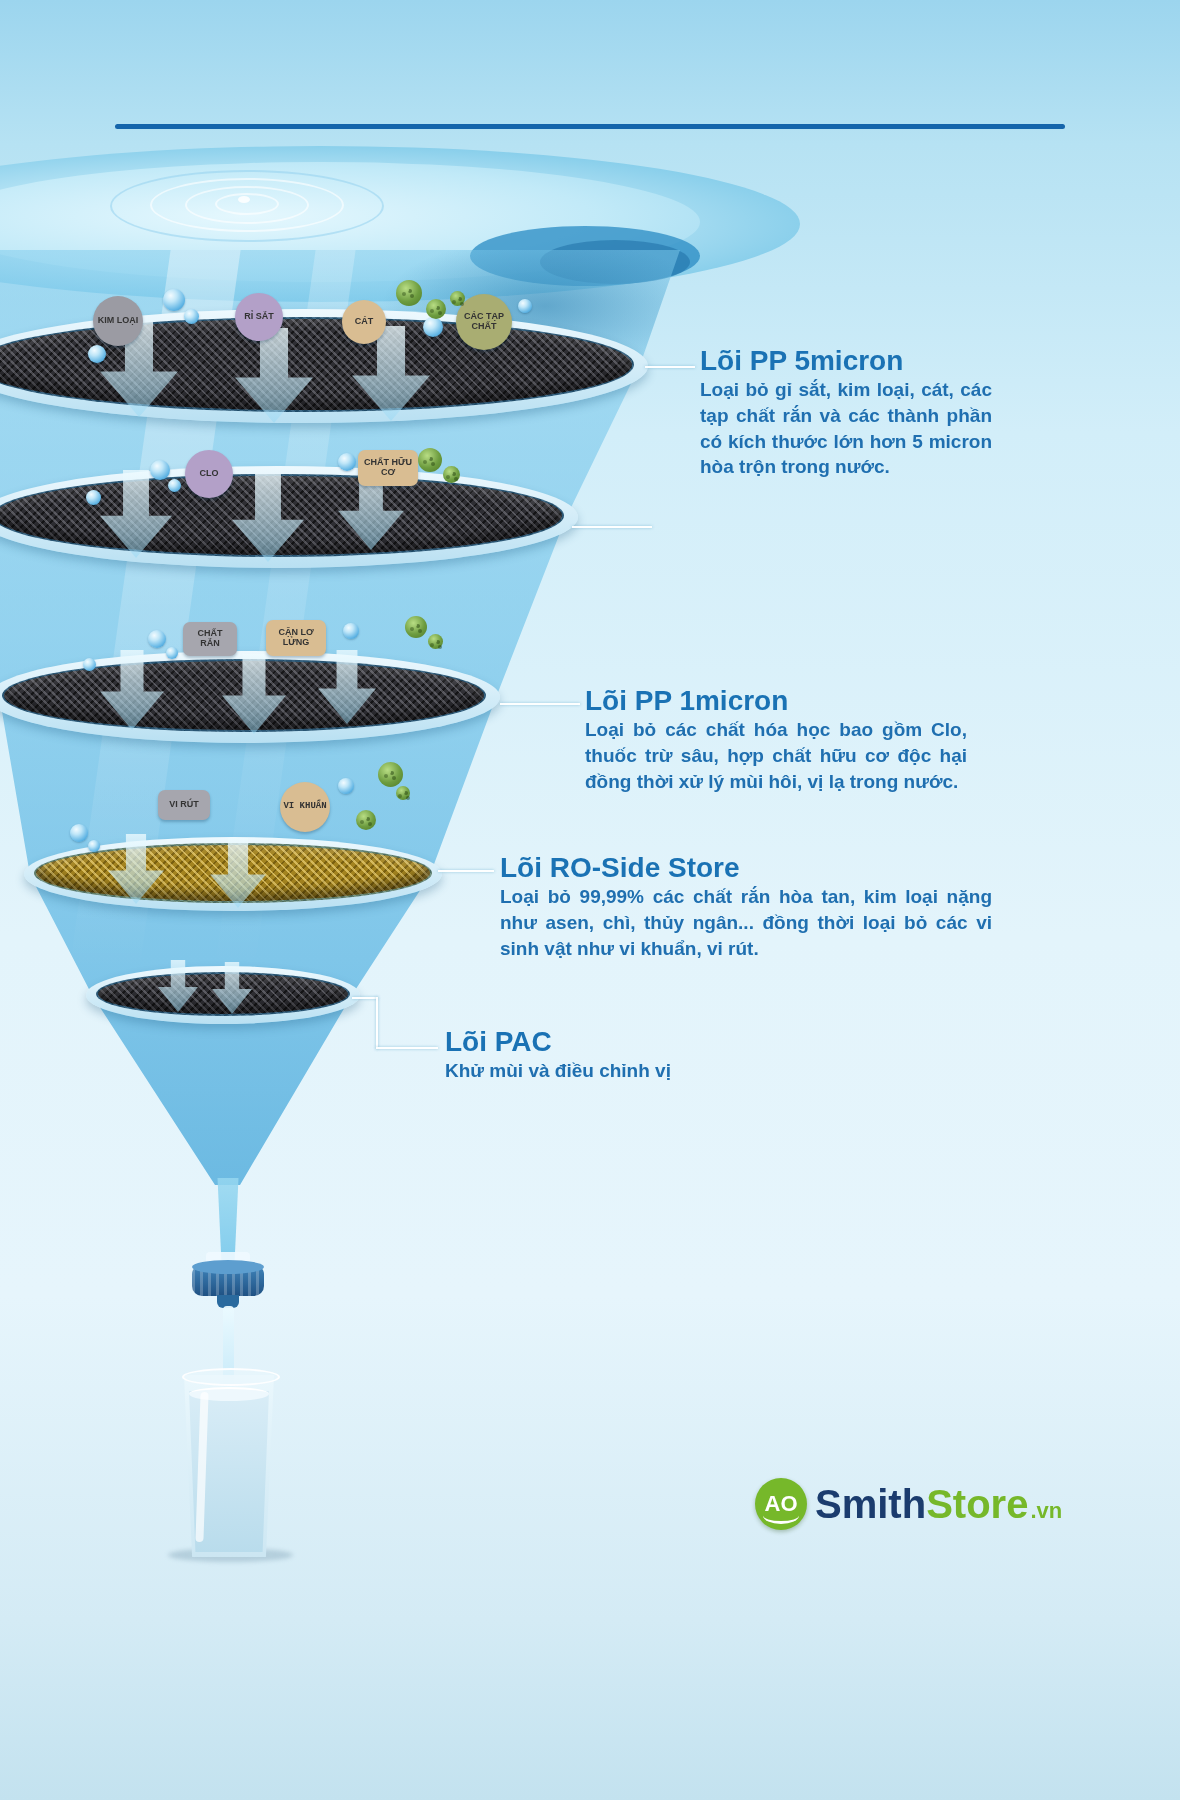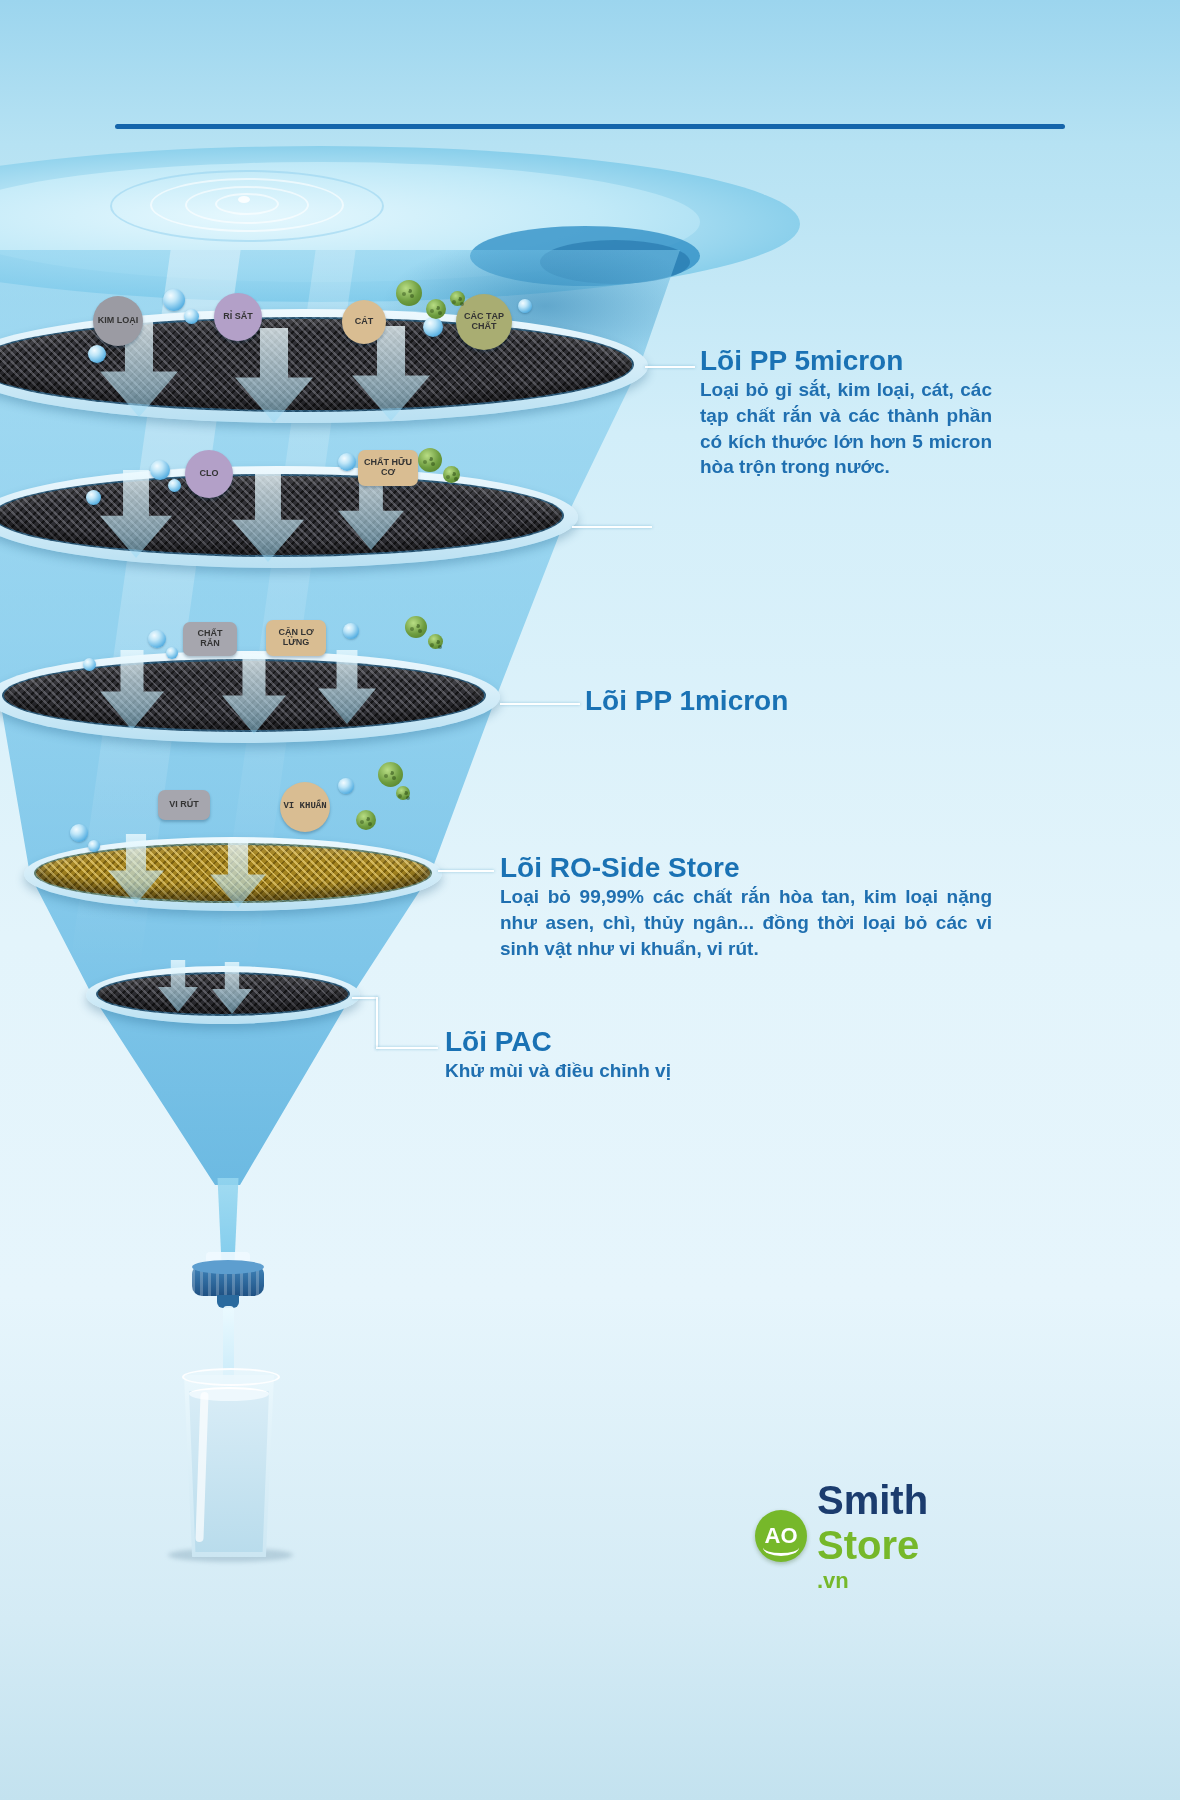--- a/index.html
+++ b/index.html
@@ -91,21 +91,21 @@
     background:rgba(255,255,255,.7);transform:skewX(-2deg);}
   .glass-rim{position:absolute;left:182px;top:1368px;width:94px;height:14px;border-radius:50%;
     border:2px solid rgba(255,255,255,.9);background:rgba(235,248,253,.55);}
   
   .logo{position:absolute;left:755px;top:1478px;display:flex;align-items:center;}
   .logo-badge{position:relative;width:52px;height:52px;border-radius:50%;background:#76b82a;color:#fff;
     font-weight:bold;font-size:22px;display:flex;align-items:center;justify-content:center;margin-right:8px;
     box-shadow:0 2px 4px rgba(40,80,20,.3);}
   .logo-badge::after{content:"";position:absolute;left:8px;right:8px;bottom:6px;height:14px;
     border-bottom:3px solid #fff;border-radius:50%;}
-  .logo-text{display:flex;align-items:baseline;font-weight:bold;flex-direction:column;}
+  .logo-text{display:flex;align-items:baseline;font-weight:bold;}
   .logo-smith{font-size:40px;color:#1b3c6e;}
   .logo-store{font-size:40px;color:#76b82a;}
   .logo-vn{font-size:22px;color:#76b82a;margin-left:2px;}
 </style>
 </head>
 <body>
 
 <div class="page">
 
   <div class="title-underline"></div>
@@ -150,21 +150,21 @@
   <div class="arrow" style="left:338px;top:468px;width:66px;height:82px;"></div>
   <div class="arrow" style="left:100px;top:650px;width:64px;height:80px;"></div>
   <div class="arrow" style="left:222px;top:654px;width:64px;height:80px;"></div>
   <div class="arrow" style="left:318px;top:650px;width:58px;height:74px;"></div>
   <div class="arrow" style="left:108px;top:834px;width:56px;height:70px;"></div>
   <div class="arrow" style="left:210px;top:838px;width:56px;height:70px;"></div>
   <div class="arrow" style="left:158px;top:960px;width:40px;height:52px;"></div>
   <div class="arrow" style="left:212px;top:962px;width:40px;height:52px;"></div>
 
   <div class="pcircle" style="left:93px;top:296px;width:46px;height:46px;background:#9b9ba3;">KIM LOẠI</div>
-  <div class="pcircle" style="left:214px;top:293px;width:44px;height:44px;background:#b3a0c8;">RỈ SẮT</div>
+  <div class="pcircle" style="left:235px;top:293px;width:44px;height:44px;background:#b3a0c8;">RỈ SẮT</div>
   <div class="pcircle" style="left:342px;top:300px;width:40px;height:40px;background:#d9bd92;">CÁT</div>
   <div class="pcircle" style="left:456px;top:294px;width:52px;height:52px;background:#a9ad72;">CÁC TẠP CHẤT</div>
 
   <div class="pcircle" style="left:185px;top:450px;width:44px;height:44px;background:#b3a0c8;">CLO</div>
   <div class="ptag" style="left:358px;top:450px;width:52px;height:30px;background:#d9bd92;">CHẤT HỮU CƠ</div>
 
   <div class="ptag" style="left:183px;top:622px;width:46px;height:28px;background:#a6a6ae;">CHẤT RẮN</div>
   <div class="ptag" style="left:266px;top:620px;width:52px;height:30px;background:#d9bd92;">CẶN LƠ LỬNG</div>
 
   <div class="ptag" style="left:158px;top:790px;width:44px;height:24px;background:#a6a6ae;">VI RÚT</div>
@@ -205,20 +205,21 @@
   <div class="conn" style="left:352px;top:997px;width:26px;"></div>
   <div class="conn-v" style="left:376px;top:997px;height:52px;"></div>
   <div class="conn" style="left:376px;top:1047px;width:62px;"></div>
 
   <div class="step-text" style="left:700px;top:345px;width:292px;">
     <div class="step-heading">Lõi PP 5micron</div>
     <div class="step-body">Loại bỏ gỉ sắt, kim loại, cát, các tạp chất rắn và các thành phần có kích thước lớn hơn 5 micron hòa trộn trong nước.</div>
   </div>
   <div class="step-text" style="left:585px;top:685px;width:382px;">
     <div class="step-heading">Lõi PP 1micron</div>
+    <div class="step-body">Loại bỏ các chất hóa học bao gồm Clo, thuốc trừ sâu, hợp chất hữu cơ độc hại đồng thời xử lý mùi hôi, vị lạ trong nước.</div>
   </div>
   <div class="step-text" style="left:500px;top:852px;width:492px;">
     <div class="step-heading">Lõi RO-Side Store</div>
     <div class="step-body">Loại bỏ 99,99% các chất rắn hòa tan, kim loại nặng như asen, chì, thủy ngân... đồng thời loại bỏ các vi sinh vật như vi khuẩn, vi rút.</div>
   </div>
   <div class="step-text" style="left:445px;top:1026px;width:320px;">
     <div class="step-heading">Lõi PAC</div>
     <div class="step-body nojust">Khử mùi và điều chỉnh vị</div>
   </div>
 

